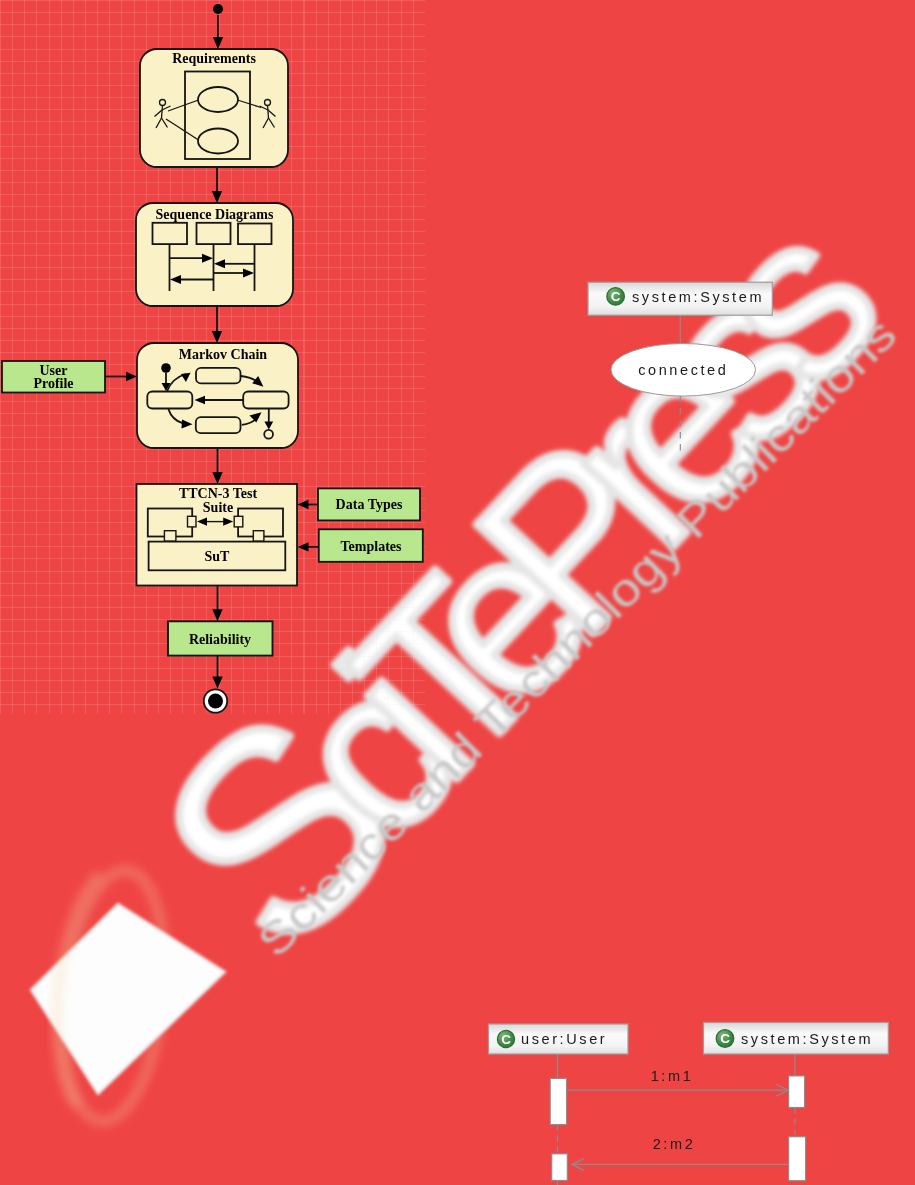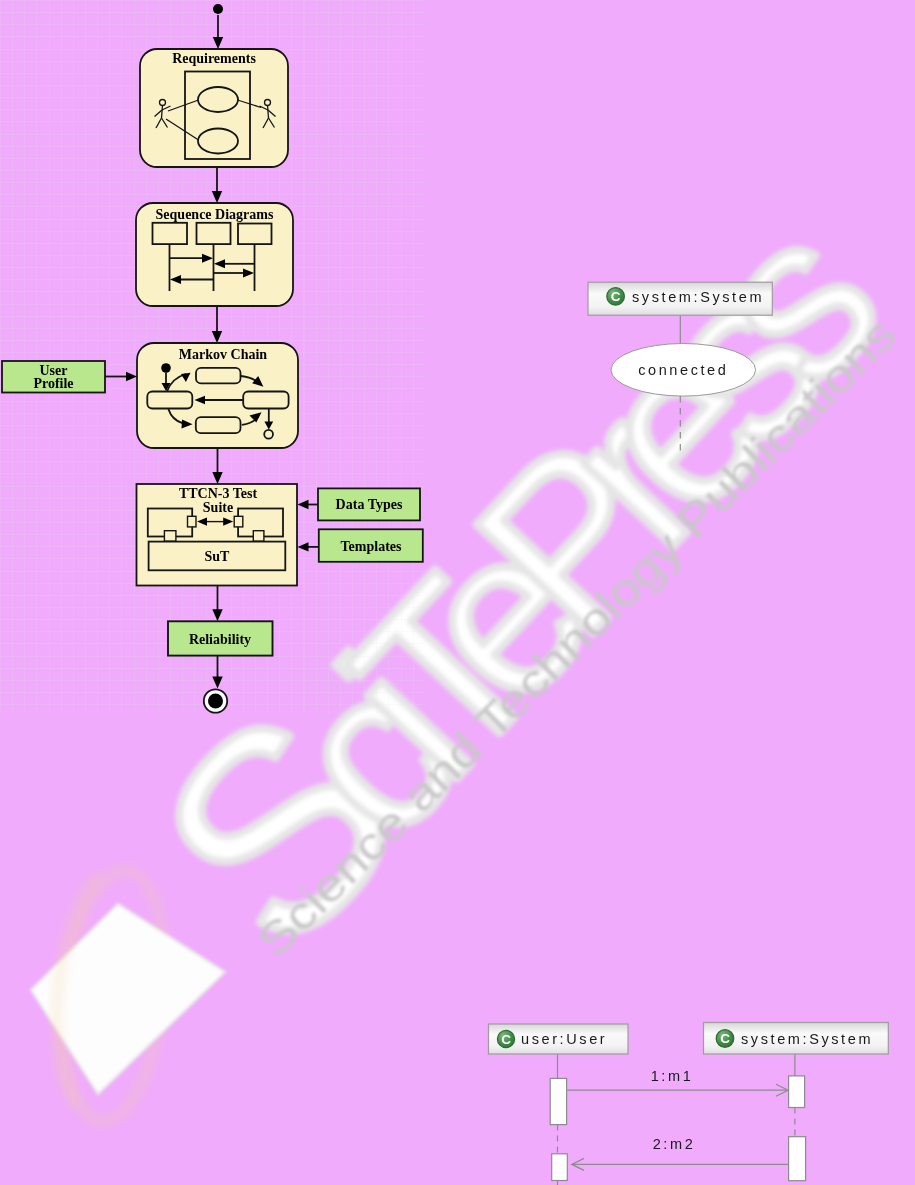--- a/index.html
+++ b/index.html
@@ -1,16 +1,16 @@
 <!DOCTYPE html>
 <html><head>
 <meta charset="utf-8">
 <style>
   html,body{margin:0;padding:0;background:#ffffff;}
-  #page{position:relative;width:915px;height:1185px;overflow:hidden;background:#f0abfc;
+  #page{position:relative;width:915px;height:1185px;overflow:hidden;background:#ef4444;
         font-family:"Liberation Sans",sans-serif;}
   .abs{position:absolute;}
   #grid{left:0;top:0;width:425px;height:714px;
     background-image:
       repeating-linear-gradient(to right, rgba(223,227,232,.16) 0px, rgba(223,227,232,.16) 1px, transparent 1px, transparent 12.14px),
       repeating-linear-gradient(to bottom, rgba(223,227,232,.16) 0px, rgba(223,227,232,.16) 1px, transparent 1px, transparent 12.14px);
   }
 </style>
 </head>
 <body>

